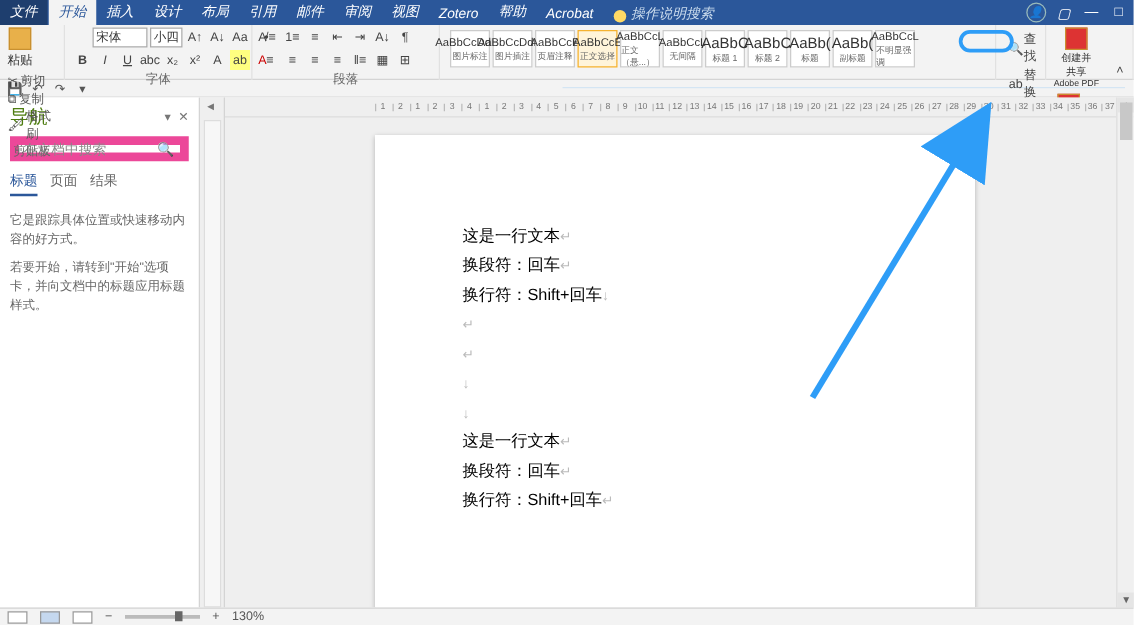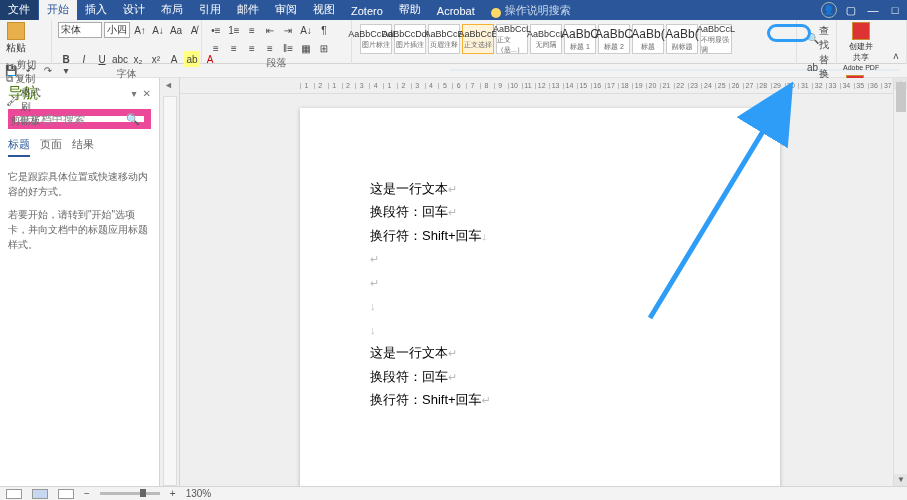--- a/index.html
+++ b/index.html
@@ -1,18 +1,18 @@
 <!DOCTYPE html>
 <html><head>
 <meta charset="utf-8">
 <style>
 * { margin: 0; padding: 0; box-sizing: border-box; font-family: "Microsoft YaHei", sans-serif; }
 body { width: 907px; height: 500px; background: #fff; overflow: hidden; position: relative; font-size: 11px; color: #333; }
 
-.titlebar { height: 20px; background: linear-gradient(#2b579a,#2b579a); display: flex; align-items: center; color: #fff; font-size: 11px; position: relative; }
+.titlebar { height: 20px; background: linear-gradient(#2b579a,#2b579a); display: flex; align-items: center; color: #fff; font-size: 11px; position: relative; font-style: italic; }
 .tab-strip { display: flex; height: 20px; align-items: flex-end; }
 .ttab { padding: 3px 8px 3px; font-size: 11px; color: #fff; cursor: pointer; }
 .ttab.file { background: #1e3e6e; margin-right:1px;}
 .ttab.active { background: #f3f3f3; color: #2b579a; }
 .tell-me { margin-left: 8px; display: flex; align-items: flex-end; gap: 4px; color: #cde; }
 .tell-me .bulb { width: 10px; height: 10px; background: #ffd965; border-radius: 50%; }
 .title-right { position:absolute; right:4px; top:0; display:flex; gap:6px; align-items:center; height:20px;}
 .title-right .circle{ width:16px;height:16px;border:1px solid #9bb; border-radius:50%; display:flex;align-items:center;justify-content:center;font-size:9px;}
 .title-right .winbtn{ width:16px; text-align:center; color:#fff;}
 
@@ -138,21 +138,21 @@
         <div class="smallrow">
             <span>🖌</span>
             <span>格式刷</span>
           </div>
       </div>
     </div>
     <div class="glabel">剪贴板</div>
   </div>
 
   <div class="rgroup" style="width:150px">
-    <div class="controls" style="flex-direction:row; align-items:center; gap:13px;">
+    <div class="controls" style="flex-direction:column; align-items:flex-end; gap:2px;">
       <div style="display:flex; gap:2px;">
         <span class="fontsel">宋体</span>
         <span class="fontsel" style="min-width:26px">小四</span>
         <span class="iconbtn">A↑</span>
         <span class="iconbtn">A↓</span>
         <span class="iconbtn">Aa</span>
         <span class="iconbtn">A̸</span>
       </div>
       <div style="display:flex; gap:2px;">
         <span class="iconbtn b">B</span>

